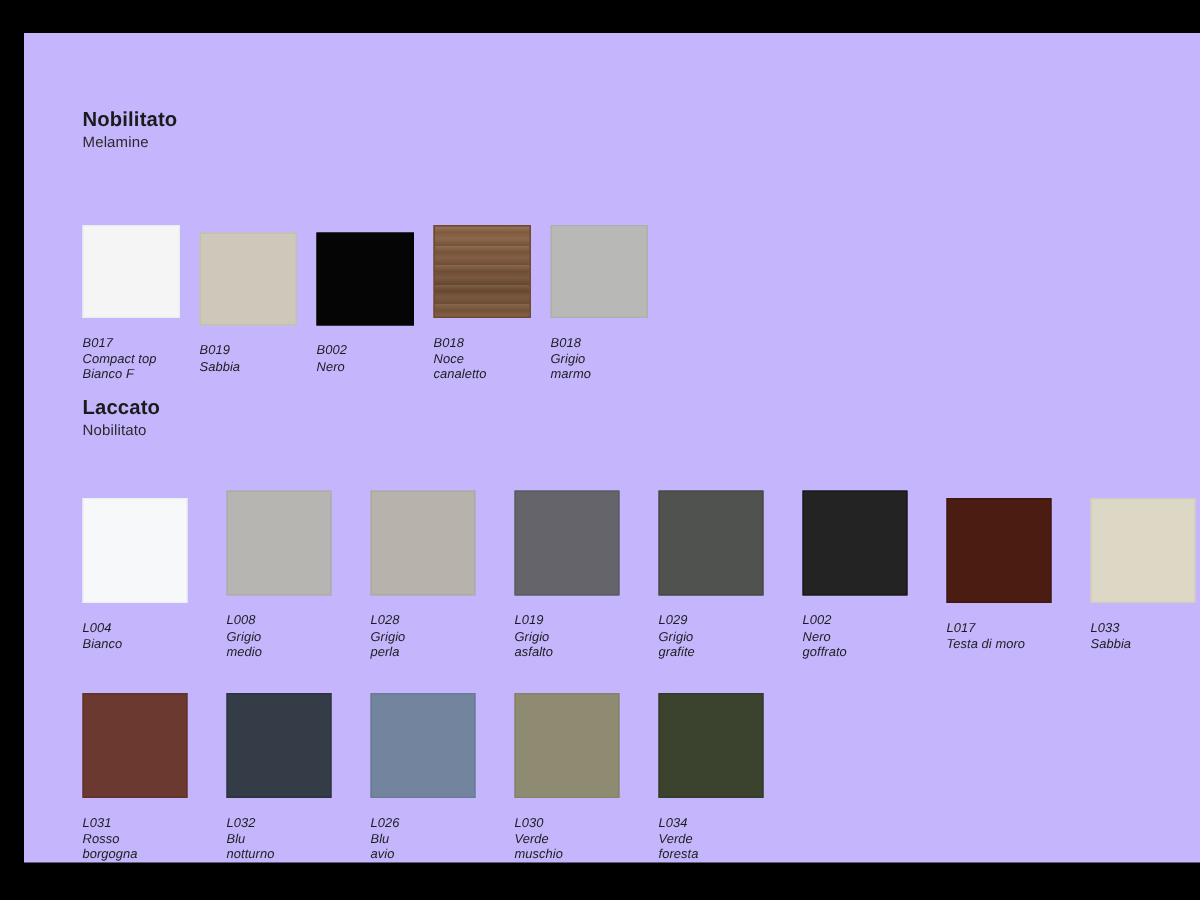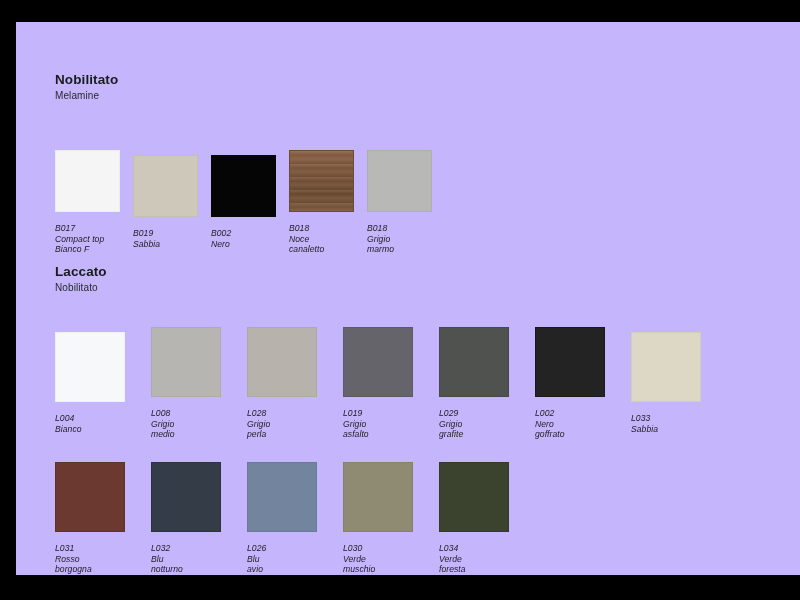--- a/index.html
+++ b/index.html
@@ -206,20 +206,26 @@
 grafite</span></div>
       </div>
       <div class="swatch-cell">
         <div class="chip" style="background: rgb(35, 35, 35); border: 1px solid rgb(26, 26, 26);">
           <div class="chip-inner" style="background: rgb(35, 35, 35);"></div>
         </div>
         <div class="chip-label"><span class="chip-code">L002</span><span class="chip-name">Nero
 goffrato</span></div>
       </div>
       <div class="swatch-cell">
+        <div class="chip" style="background: rgb(74, 28, 18); border: 1px solid rgb(63, 23, 16);">
+          <div class="chip-inner" style="background: rgb(74, 28, 18);"></div>
+        </div>
+        <div class="chip-label"><span class="chip-code">L017</span><span class="chip-name">Testa di moro</span></div>
+      </div>
+      <div class="swatch-cell">
         <div class="chip" style="background: rgb(220, 216, 197); border: 1px solid rgb(210, 206, 187);">
           <div class="chip-inner" style="background: rgb(220, 216, 197);"></div>
         </div>
         <div class="chip-label"><span class="chip-code">L033</span><span class="chip-name">Sabbia</span></div>
       </div>
     </div>
   <div class="swatch-row row-lacquer" id="row-lacquer-2" style="top: 440px;">
       <div class="swatch-cell">
         <div class="chip" style="background: rgb(107, 57, 47); border: 1px solid rgb(96, 50, 41);">
           <div class="chip-inner" style="background: rgb(107, 57, 47);"></div>

